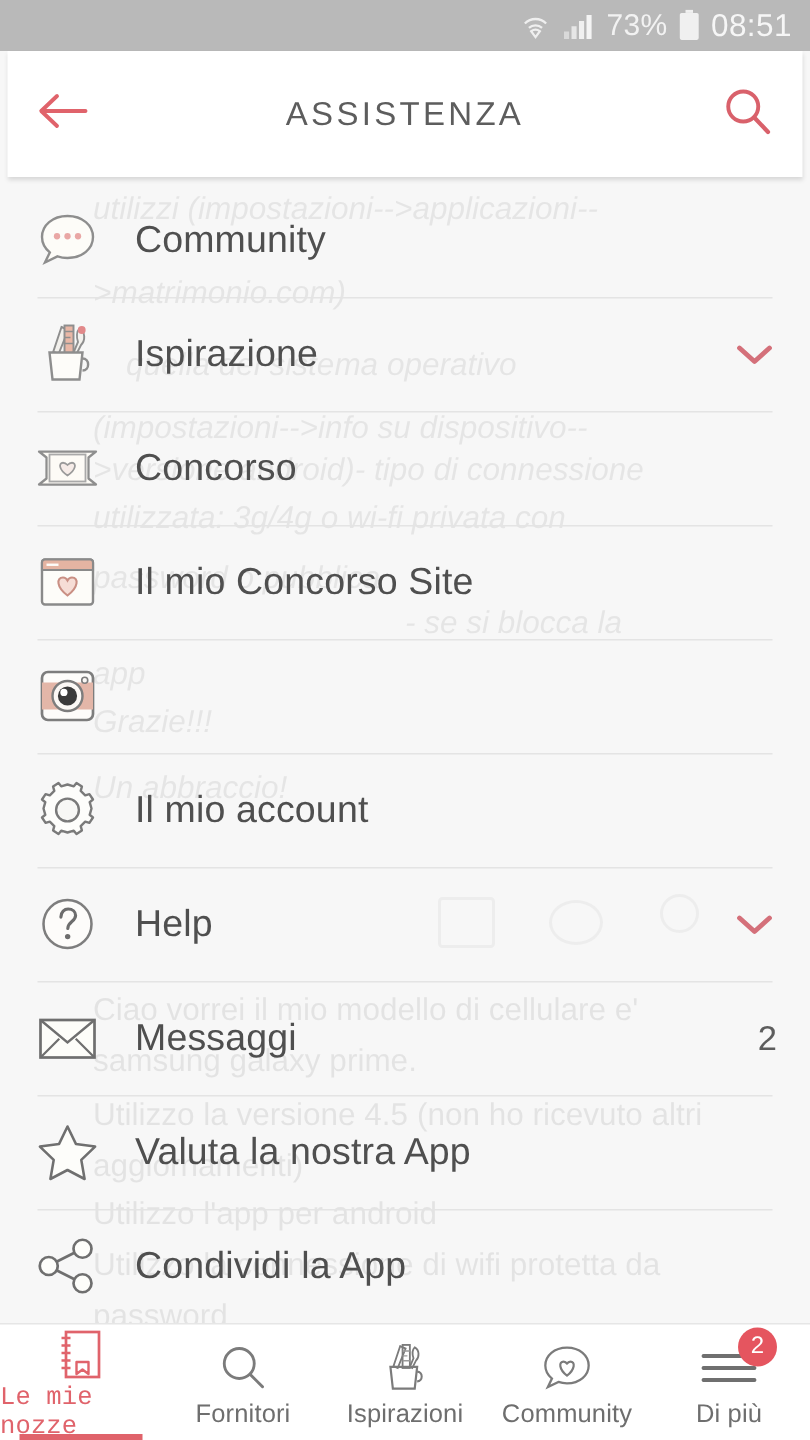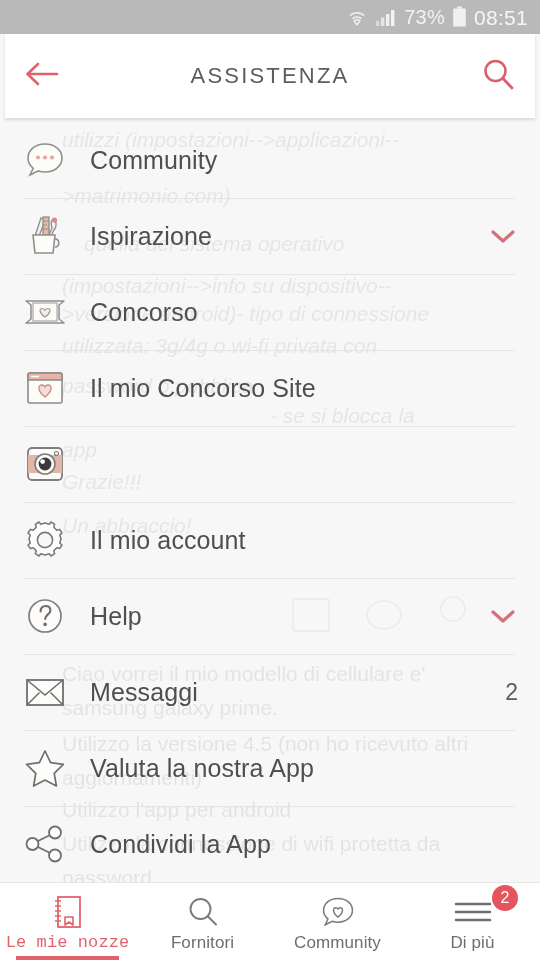--- a/index.html
+++ b/index.html
@@ -424,20 +424,33 @@
     <div class="nav-item">
       <div class="nav-icon">
         <svg width="34" height="34" viewBox="0 0 34 34">
           <circle cx="14.5" cy="14" r="10" fill="none" stroke="#7b7b7b" stroke-width="1.9"></circle>
           <path d="M22 21.5 L30 29.5" stroke="#7b7b7b" stroke-width="2" stroke-linecap="round"></path>
         </svg>
       </div>
       <div class="nav-label">Fornitori</div>
     </div>
 
+    <div class="nav-item">
+      <div class="nav-icon">
+        <svg width="34" height="36" viewBox="0 0 42 44">
+          <path d="M17 4 L21.5 6 L15 22 L11.5 20.5 Z" fill="none" stroke="#7b7b7b" stroke-width="1.5"></path>
+          <rect x="19" y="3" width="6" height="19" fill="none" stroke="#7b7b7b" stroke-width="1.5"></rect>
+          <path d="M19 8 h6 M19 12 h4 M19 16 h6" stroke="#9a9a9a" stroke-width="1.1"></path>
+          <path d="M29 5 C33 7 33 13 30 16 L27 22 L25 21 L28 14 C27 11 27 7 29 5 Z" fill="none" stroke="#7b7b7b" stroke-width="1.5"></path>
+          <path d="M9 21 h22 l-2 18 h-18 Z" fill="none" stroke="#7b7b7b" stroke-width="1.8"></path>
+          <path d="M31 25 c5 0 5 8 0 8" fill="none" stroke="#7b7b7b" stroke-width="1.7"></path>
+        </svg>
+      </div>
+      <div class="nav-label">Ispirazioni</div>
+    </div>
 
     <div class="nav-item">
       <div class="nav-icon">
         <svg width="36" height="34" viewBox="0 0 42 40">
           <path d="M21 4 C31 4 38 10.3 38 18 C38 25.7 31 32 21 32 C18.6 32 16.3 31.6 14.3 30.9 L6 35 L9.2 28.3 C6 25.6 4 22 4 18 C4 10.3 11 4 21 4 Z" fill="none" stroke="#7b7b7b" stroke-width="1.8"></path>
           <path d="M21 26 C14.5 21 14.5 15 18.3 15 C20 15 21 16.6 21 16.6 C21 16.6 22 15 23.7 15 C27.5 15 27.5 21 21 26 Z" fill="none" stroke="#7b7b7b" stroke-width="1.7" stroke-linejoin="round"></path>
         </svg>
       </div>
       <div class="nav-label">Community</div>
     </div>

